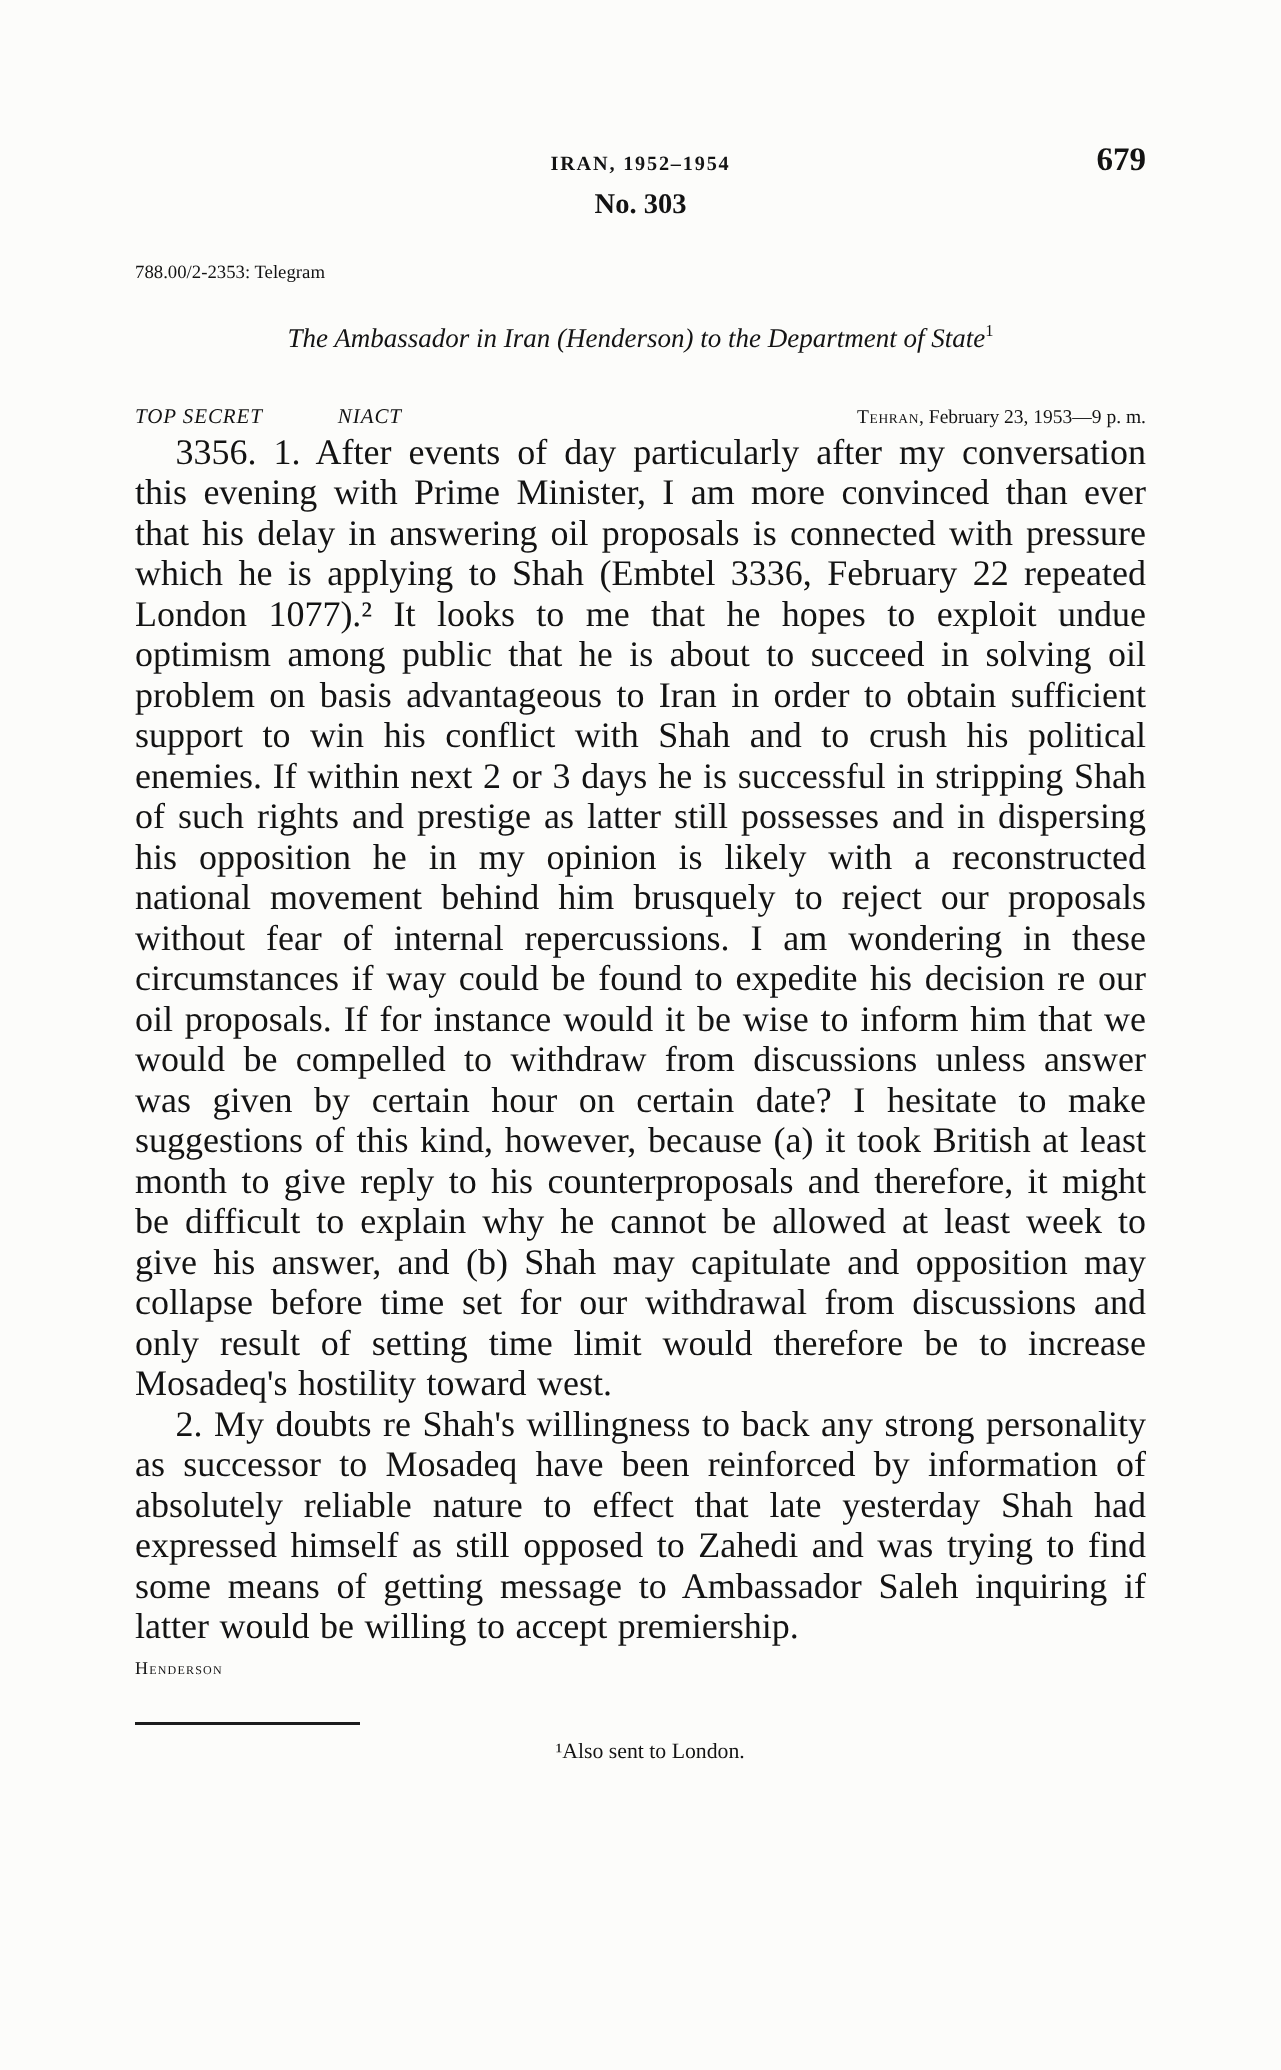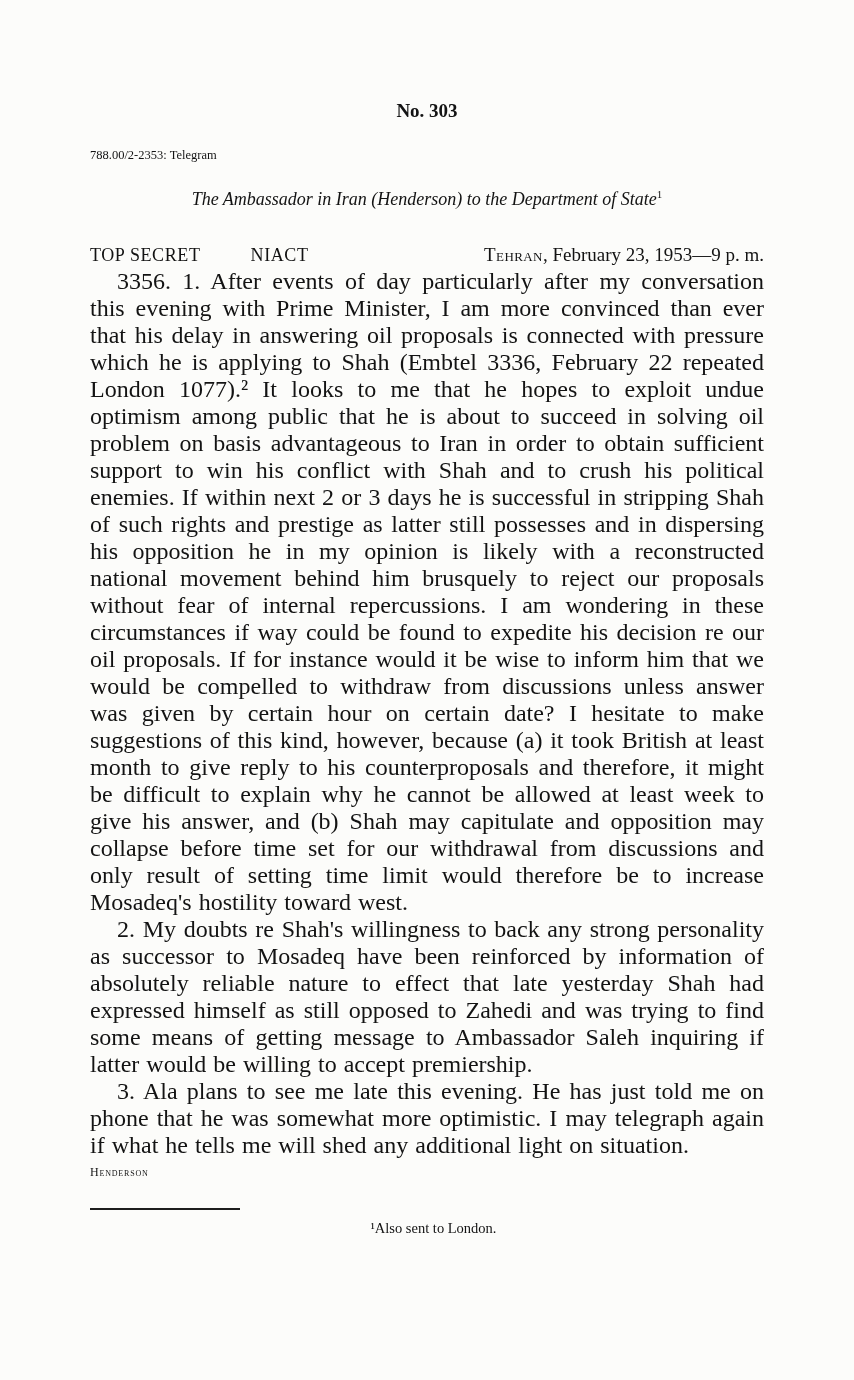--- a/index.html
+++ b/index.html
@@ -51,27 +51,28 @@
     font-style: normal;
     vertical-align: super;
     line-height: 0;
   }
   .meta-row {
     display: flex;
     align-items: baseline;
     margin-top: 34px;
   }
   .caps-label {
-    font-size: 18px;
+    font-size: 14px;
     letter-spacing: 0.6px;
+    font-style: italic;
   }
   .caps-label.priority { margin-left: 50px; }
   .dateline {
     margin-left: auto;
-    font-size: 19px;
+    font-size: 13px;
   }
   .dateline .place {
     font-variant: small-caps;
     letter-spacing: 0.4px;
   }
   .body-text { margin-top: 2px; }
   .body-text p {
     font-size: 24px;
     line-height: 27px;
     text-align: justify;
@@ -98,37 +99,40 @@
   .footnotes p {
     font-size: 14.5px;
     line-height: 21px;
   }
 </style>
 </head>
 <body>
 
 <div class="page">
 
+  <header class="running-head-row">
+    <span class="running-head">IRAN, 1952–1954</span>
+    <span class="page-number">679</span>
+  </header>
 
   <div class="doc-number">No. 303</div>
 
   <div class="source-line">788.00/2-2353: Telegram</div>
 
   <div class="title"><span>The Ambassador in Iran (Henderson) to the Department of State</span><sup class="fn-ref">1</sup></div>
 
   <div class="meta-row">
     <span class="caps-label">TOP SECRET</span>
     <span class="caps-label priority">NIACT</span>
     <span class="dateline"><span class="place">Tehran</span><span>, February 23, 1953—9 p. m.</span></span>
   </div>
 
   <div class="body-text">
     <p>3356. 1. After events of day particularly after my conversation this evening with Prime Minister, I am more convinced than ever that his delay in answering oil proposals is connected with pressure which he is applying to Shah (Embtel 3336, February 22 repeated London 1077).² It looks to me that he hopes to exploit undue optimism among public that he is about to succeed in solving oil problem on basis advantageous to Iran in order to obtain sufficient support to win his conflict with Shah and to crush his political enemies. If within next 2 or 3 days he is successful in stripping Shah of such rights and prestige as latter still possesses and in dispersing his opposition he in my opinion is likely with a reconstructed national movement behind him brusquely to reject our proposals without fear of internal repercussions. I am wondering in these circumstances if way could be found to expedite his decision re our oil proposals. If for instance would it be wise to inform him that we would be compelled to withdraw from discussions unless answer was given by certain hour on certain date? I hesitate to make suggestions of this kind, however, because (a) it took British at least month to give reply to his counterproposals and therefore, it might be difficult to explain why he cannot be allowed at least week to give his answer, and (b) Shah may capitulate and opposition may collapse before time set for our withdrawal from discussions and only result of setting time limit would therefore be to increase Mosadeq's hostility toward west.</p>
     <p>2. My doubts re Shah's willingness to back any strong personality as successor to Mosadeq have been reinforced by information of absolutely reliable nature to effect that late yesterday Shah had expressed himself as still opposed to Zahedi and was trying to find some means of getting message to Ambassador Saleh inquiring if latter would be willing to accept premiership.</p>
-    <p>3. Ala plans to see me late this evening. He has just told me on phone that he was somewhat more optimistic. I may telegraph again if what he tells me will shed any additional light on situation.</p>
   </div>
 
   <div class="signature">Henderson</div>
 
   <div class="footnote-rule"></div>
 
   <div class="footnotes">
     <p>¹Also sent to London.</p>
   </div>
 

